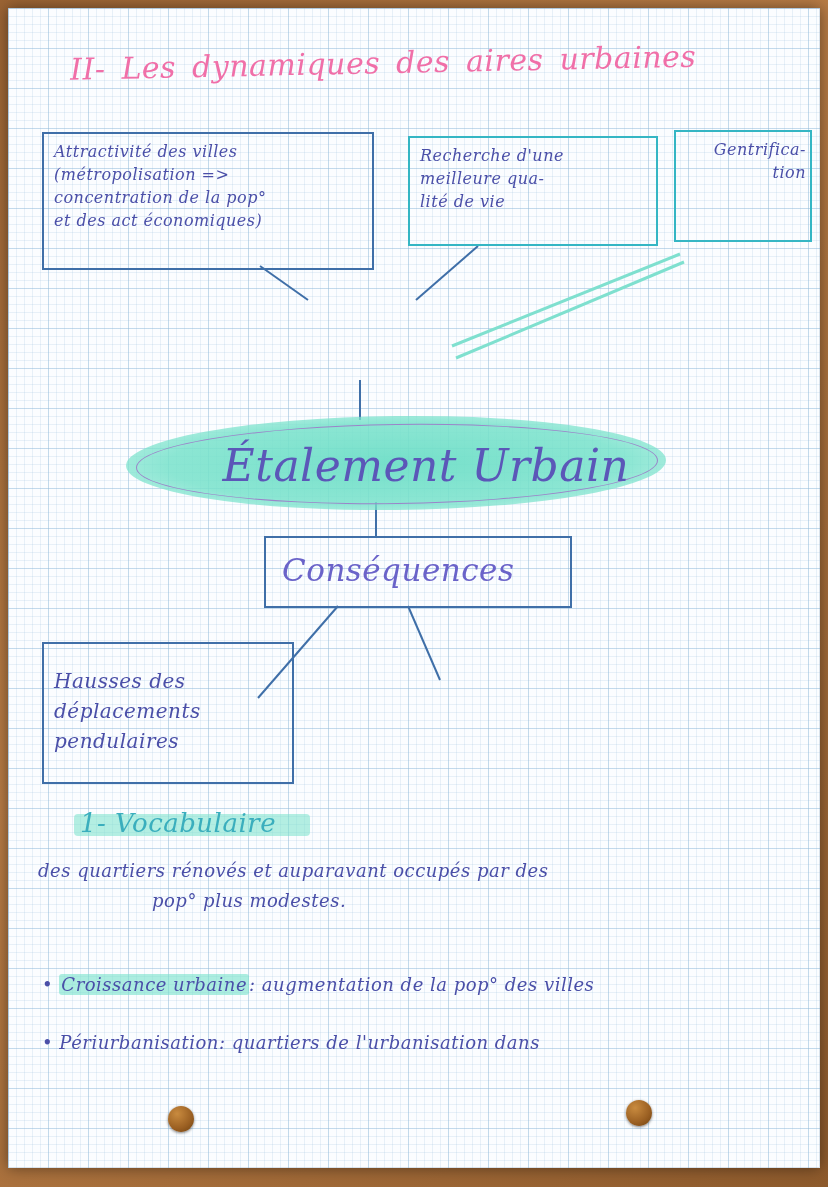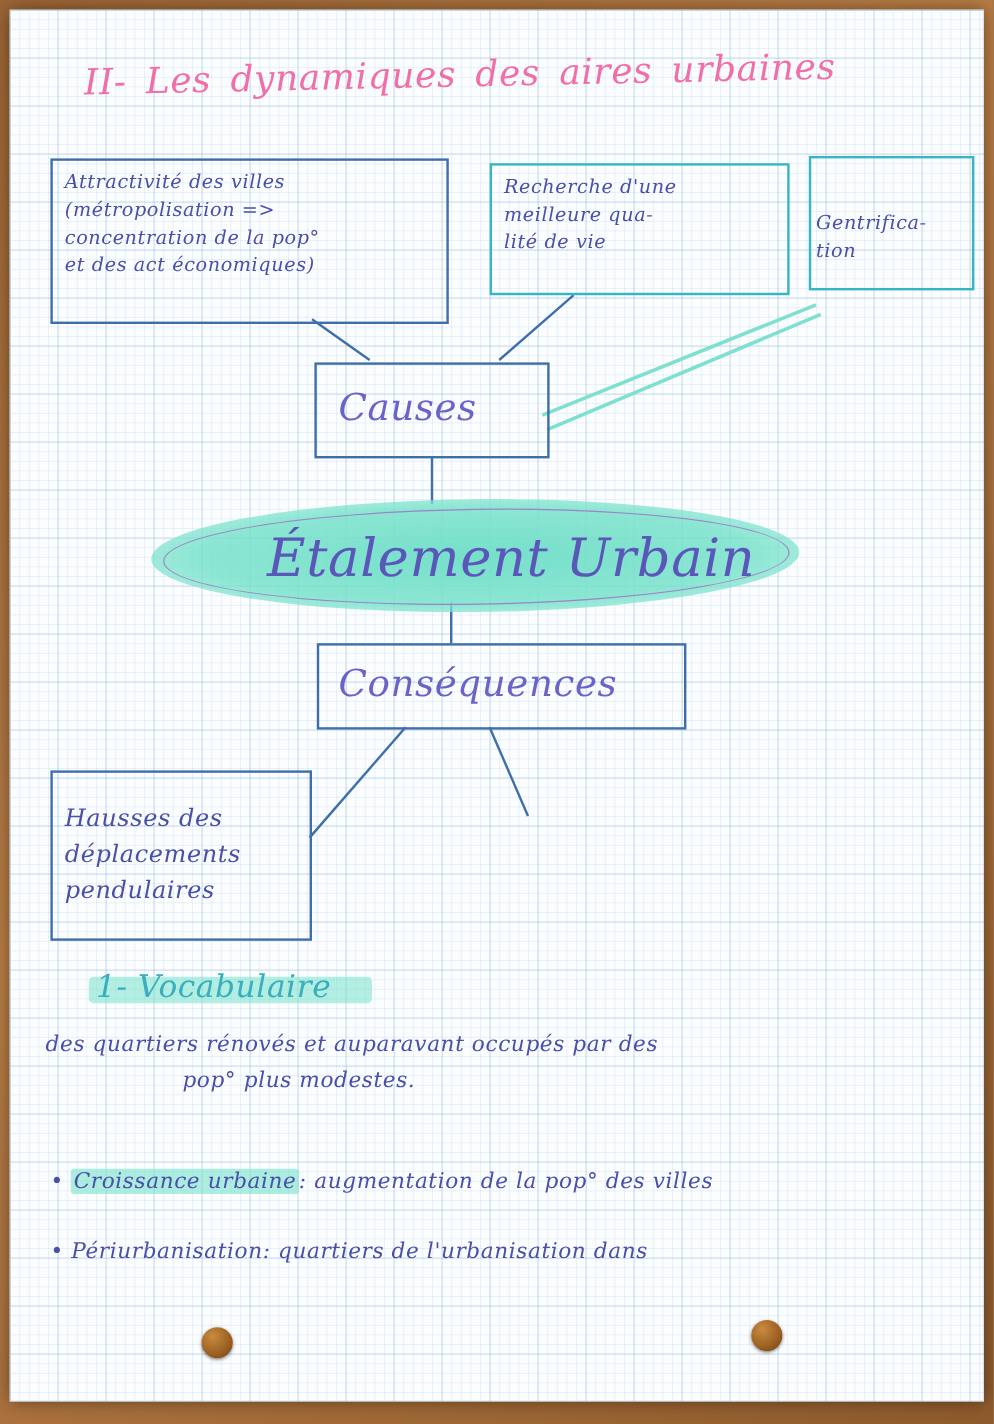--- a/index.html
+++ b/index.html
@@ -186,37 +186,34 @@
 et des act économiques)</div>
     </div>
 
     <div class="box teal" style="left:400px; top:128px; width:250px; height:110px;">
       <div class="txt hand">Recherche d'une
 meilleure qua-
 lité de vie</div>
     </div>
 
     <div class="box teal" style="left:666px; top:122px; width:138px; height:112px;">
-      <div class="txt hand" style="text-align:left; left:4px;margin-top:36px;">Gentrifica-
+      <div class="txt hand" style="text-align:right; left:4px;">Gentrifica-
 tion</div>
     </div>
 
-    <div class="box" style="left:254px; top:294px; width:196px; height:80px;">
-      <div class="bigword hand" style="left:18px; top:18px;">Causes</div>
-    </div>
 
     <div id="blob"></div>
     <div id="blob-outline"></div>
     <div id="etalement" class="hand">Étalement Urbain</div>
 
     <div class="box" style="left:256px; top:528px; width:308px; height:72px;">
       <div class="bigword hand" style="left:16px; top:14px;">Conséquences</div>
     </div>
 
-    <div class="box" style="left:34px; top:634px; width:218px; height:142px;">
+    <div class="box" style="left:34px; top:634px; width:252px; height:142px;">
       <div class="txt hand" style="top:22px; font-size:20px; line-height:30px;">Hausses des
 déplacements
 pendulaires</div>
     </div>
 
 
     <div id="voc-title-hl"></div>
     <div id="voc-title" class="hand">1- Vocabulaire</div>
 
     <div class="voc hand" style="top:848px;">

